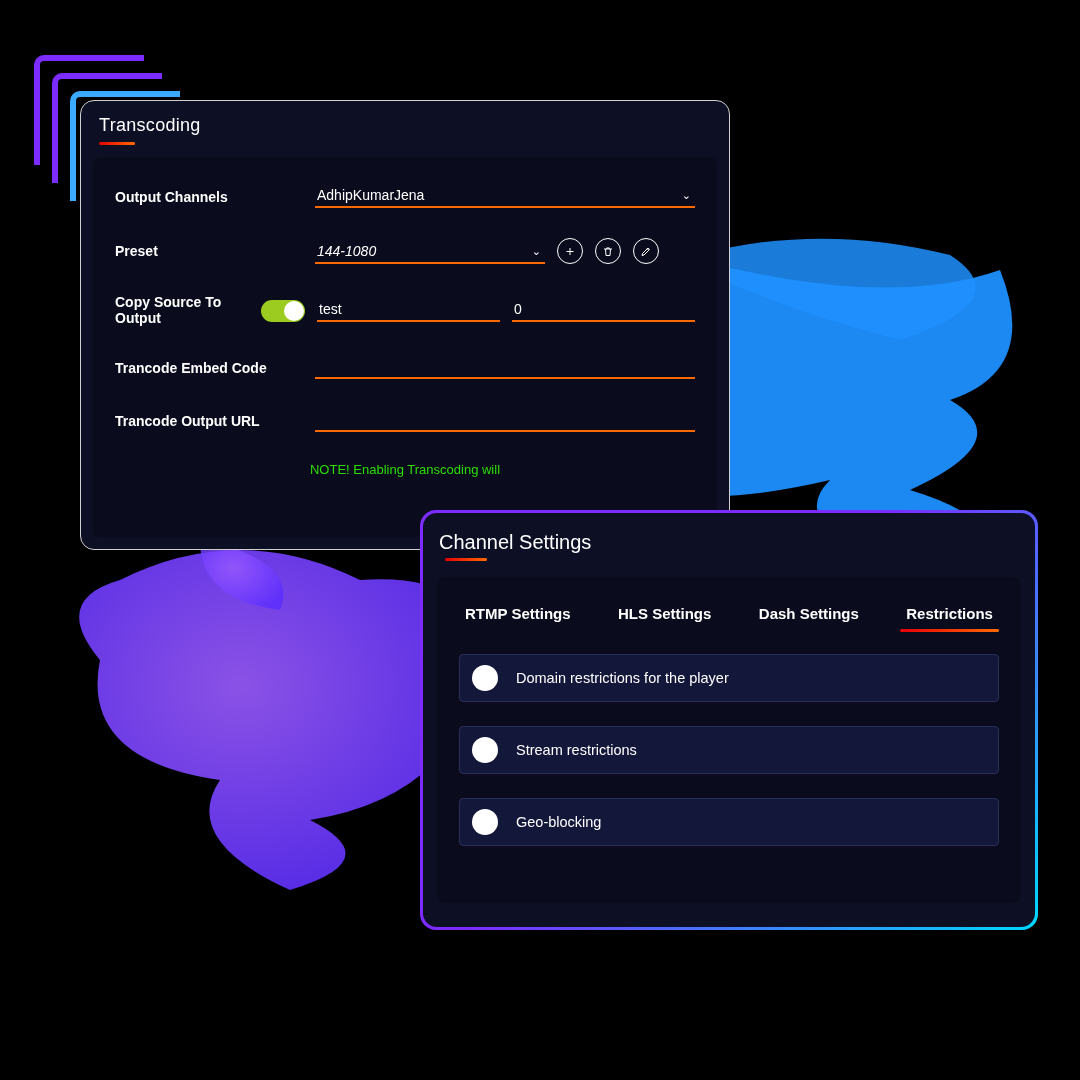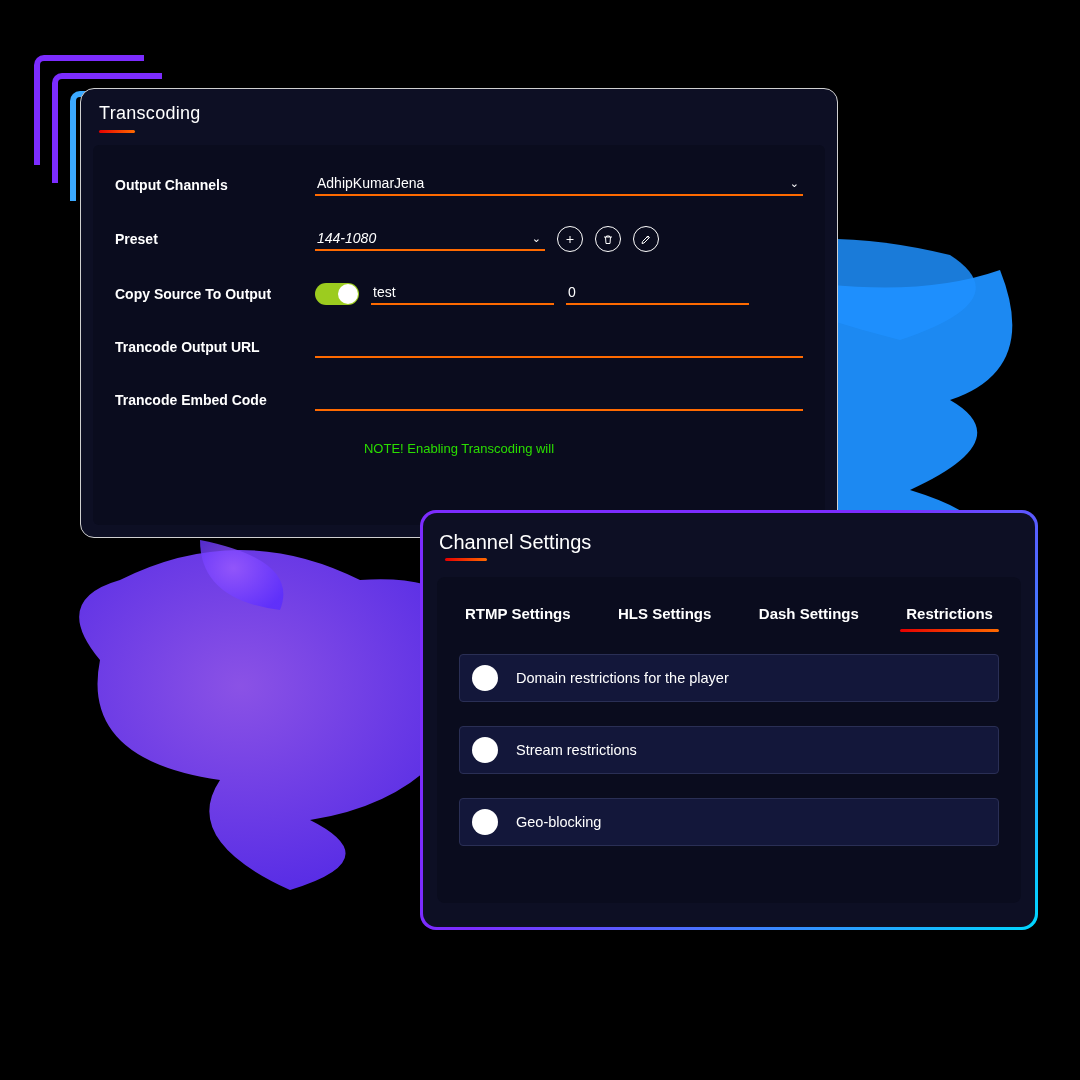--- a/index.html
+++ b/index.html
@@ -47,22 +47,22 @@
   .splash-purple{
     position:absolute;
     top:520px;left:60px;
     width:480px;height:380px;
     z-index:0;
   }
 
   
   .panel-transcoding{
     position:absolute;
-    top:88px;left:80px;
-    width:758px;height:450px;
+    top:100px;left:80px;
+    width:650px;height:450px;
     background:var(--panel);
     border:1px solid var(--border-grey);
     border-radius:14px 14px 0 14px;
     padding:14px 0 0 0;
     z-index:3;
     overflow:hidden;
   }
   .panel-header{
     padding:0 18px 8px 18px;
     font-size:18px;
@@ -84,21 +84,21 @@
   .form-row{
     display:flex;align-items:center;
     margin-bottom:30px;
     font-size:14px;
   }
   .form-label{
     width:200px;
     color:var(--text);
     font-weight:600;
   }
-  .field-wrap{flex:1;display:flex;align-items:center;gap:12px;}
+  .field-wrap{flex:1;display:flex;align-items:flex-end;gap:12px;}
   .uline-field{
     flex:1;
     border:none;border-bottom:2px solid var(--orange);
     background:transparent;color:var(--text);
     font-size:14px;padding:2px 0 3px 2px;
     outline:none;
   }
   .select-wrap{flex:1;position:relative;}
   .select-wrap .uline-field{width:100%;}
   .caret{
@@ -281,28 +281,28 @@
       <div class="field-wrap">
         <div class="toggle">
           <div class="knob"></div>
         </div>
         <input class="uline-field small-field" value="test" style="">
         <input class="uline-field tiny-field" style="text-align: left;" value="0">
       </div>
     </div>
 
     <div class="form-row">
+      <div class="form-label">Trancode Embed Code</div>
+      <div class="field-wrap">
+        <input class="uline-field" value="" style="">
+      </div>
+    </div>
+
+    <div class="form-row">
       <div class="form-label">Trancode Output URL</div>
-      <div class="field-wrap">
-        <input class="uline-field" value="" style="">
-      </div>
-    </div>
-
-    <div class="form-row">
-      <div class="form-label">Trancode Embed Code</div>
       <div class="field-wrap">
         <input class="uline-field" value="" style="">
       </div>
     </div>
 
     <div class="note-row">
       <span class="note-bold">NOTE!</span>
       <span class="note-text">Enabling Transcoding will </span>
     </div>
   </div>

